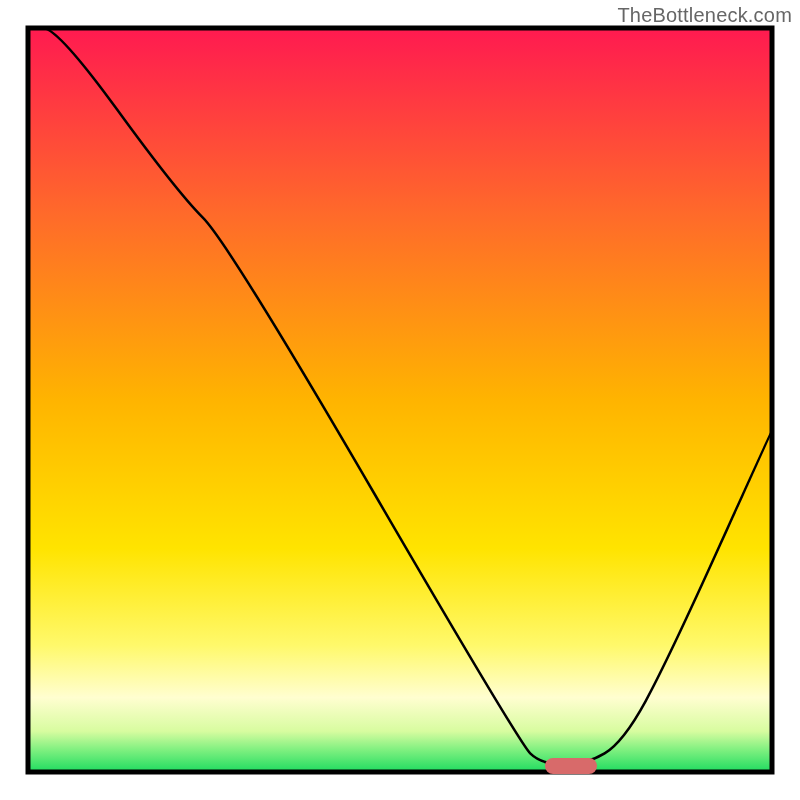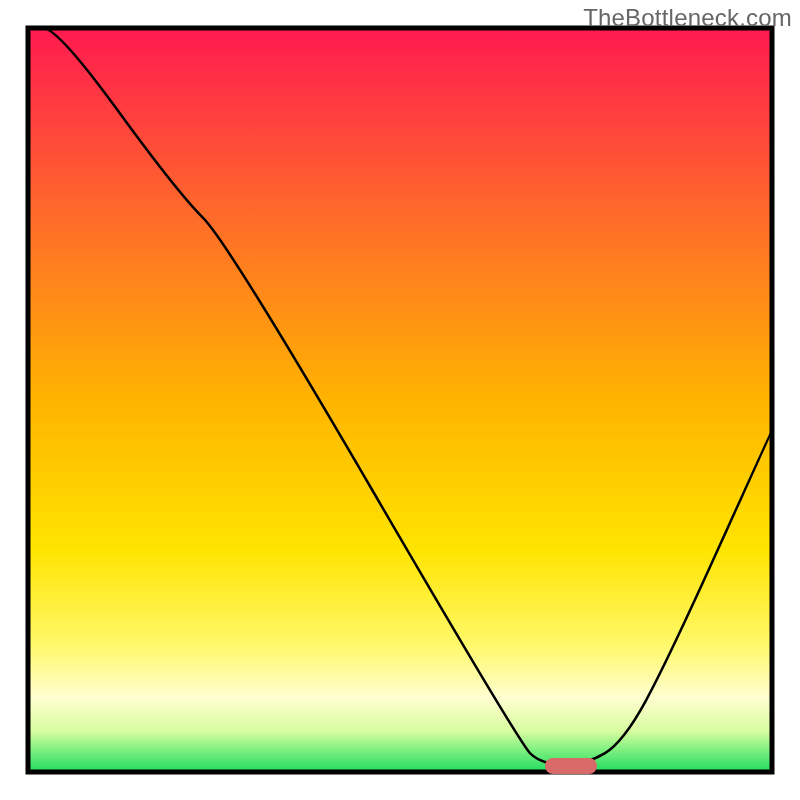--- a/index.html
+++ b/index.html
@@ -13,21 +13,21 @@
   .container {
     position: relative;
     width: 800px;
     height: 800px;
   }
   .watermark {
     position: absolute;
     top: 4px;
     right: 8px;
     color: #666666;
-    font-size: 24px;
+    font-size: 20px;
     font-weight: 500;
     letter-spacing: 0.2px;
     z-index: 10;
   }
   .plot {
     position: absolute;
     left: 0;
     top: 0;
     width: 800px;
     height: 800px;

